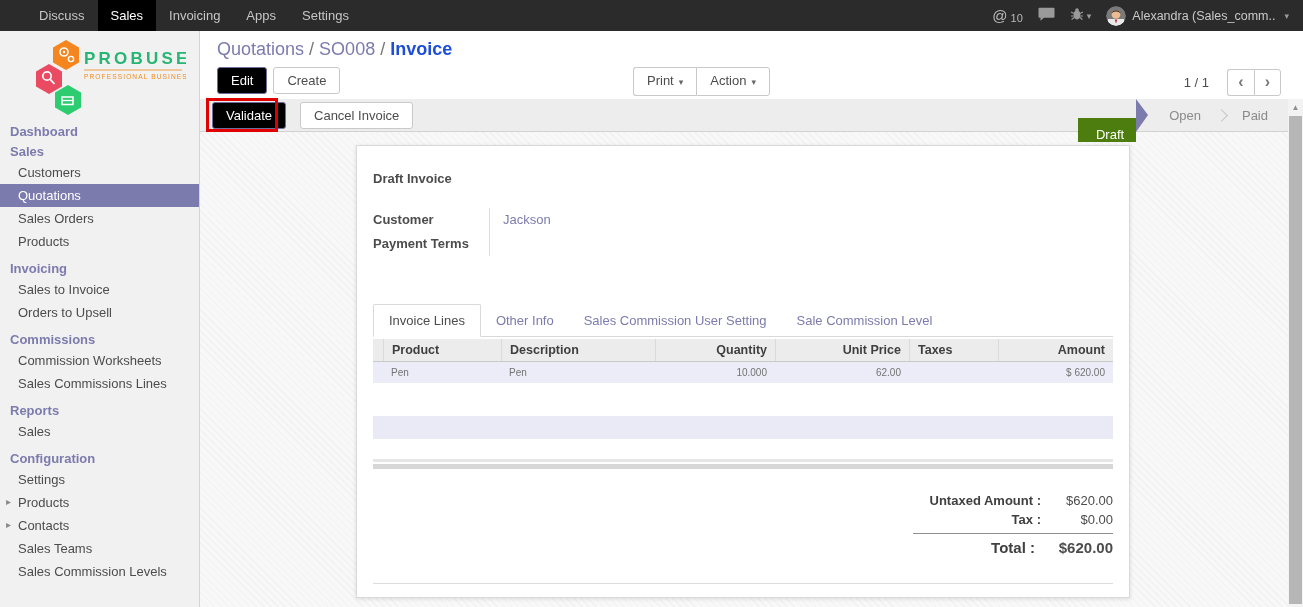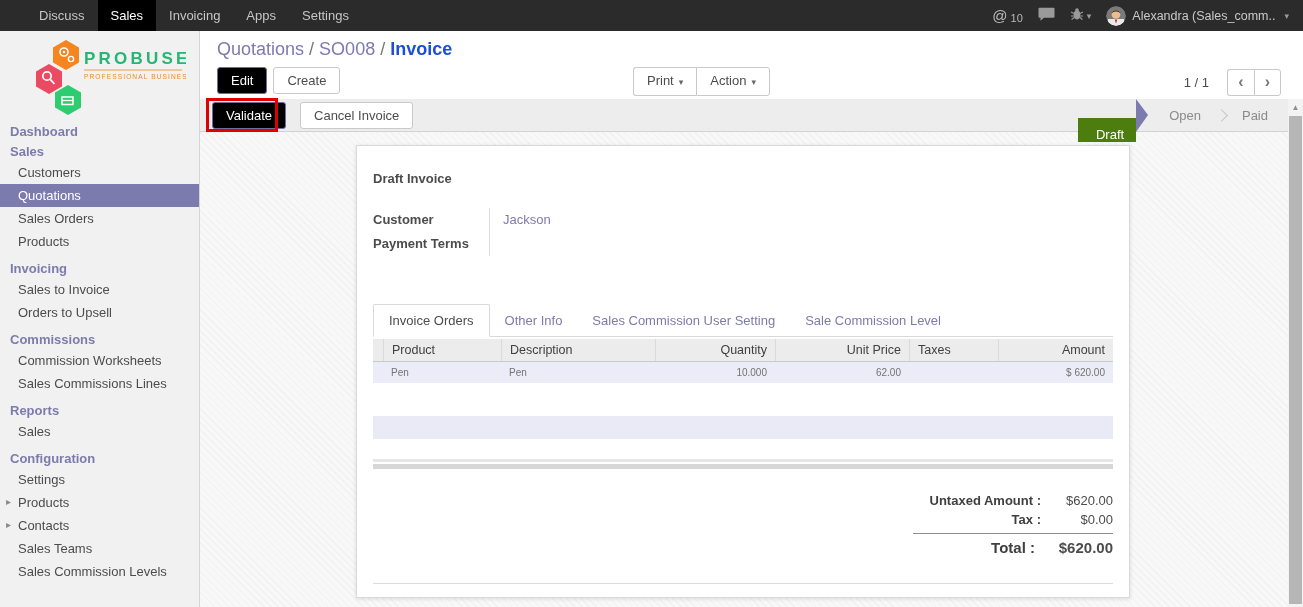--- a/index.html
+++ b/index.html
@@ -75,21 +75,21 @@
   .flabel { font-weight:bold; color:#4c4c4c; padding:4px 0 5px; }
   .fgroup.left .flabel { width:116px; }
   .fgroup.right .flabel { width:134px; }
   .fval { border-left:1px solid #dcdcdc; padding:4px 0 5px 13px; color:#7c7bad; flex:1; min-height:23px; cursor:pointer; }
 
   .tabbar { position:absolute; left:16px; right:16px; top:158px; display:flex; border-bottom:1px solid #d9d9d9; align-items:flex-end; }
   .tab { font-size:13px; color:#7c7bad; padding:8px 15px 8px; cursor:pointer; }
   .tab.active { background:#fff; border:1px solid #d9d9d9; border-bottom:1px solid #fff; margin-bottom:-1px; color:#4c4c4c; border-radius:2px 2px 0 0; }
 
   .otable { position:absolute; left:16px; right:16px; top:193px; }
-  .thead { display:flex; background:#ececec; border-bottom:1px solid #c9c9c9; font-weight:normal; font-size:12.5px; color:#3f3f3f; }
+  .thead { display:flex; background:#ececec; border-bottom:1px solid #c9c9c9; font-weight:bold; font-size:12.5px; color:#3f3f3f; }
   .thead > div { padding:4px 8px; }
   .thead > div + div { border-left:1px solid #dadada; }
   .trow { display:flex; background:#ebecf7; font-size:10px; color:#737373; cursor:pointer; }
   .trow > div { padding:5px 8px; }
   .c-handle { width:10px; padding:4px 0 !important; }
   .c-product { width:118px; }
   .c-desc { width:154px; }
   .c-qty { width:120px; text-align:right; }
   .c-price { width:134px; text-align:right; }
   .c-tax { width:89px; }
@@ -270,21 +270,21 @@
           <div class="fval">Jackson</div>
         </div>
         <div class="frow">
           <div class="flabel">Payment Terms</div>
           <div class="fval"></div>
         </div>
       </div>
 
 
       <div class="tabbar">
-        <div class="tab active">Invoice Orders</div>
+        <div class="tab active">Invoice Lines</div>
         <div class="tab">Other Info</div>
         <div class="tab">Sales Commission User Setting</div>
         <div class="tab">Sale Commission Level</div>
       </div>
 
       <div class="otable">
         <div class="thead">
           <div class="c-handle"></div>
           <div class="c-product">Product</div>
           <div class="c-desc">Description</div>

